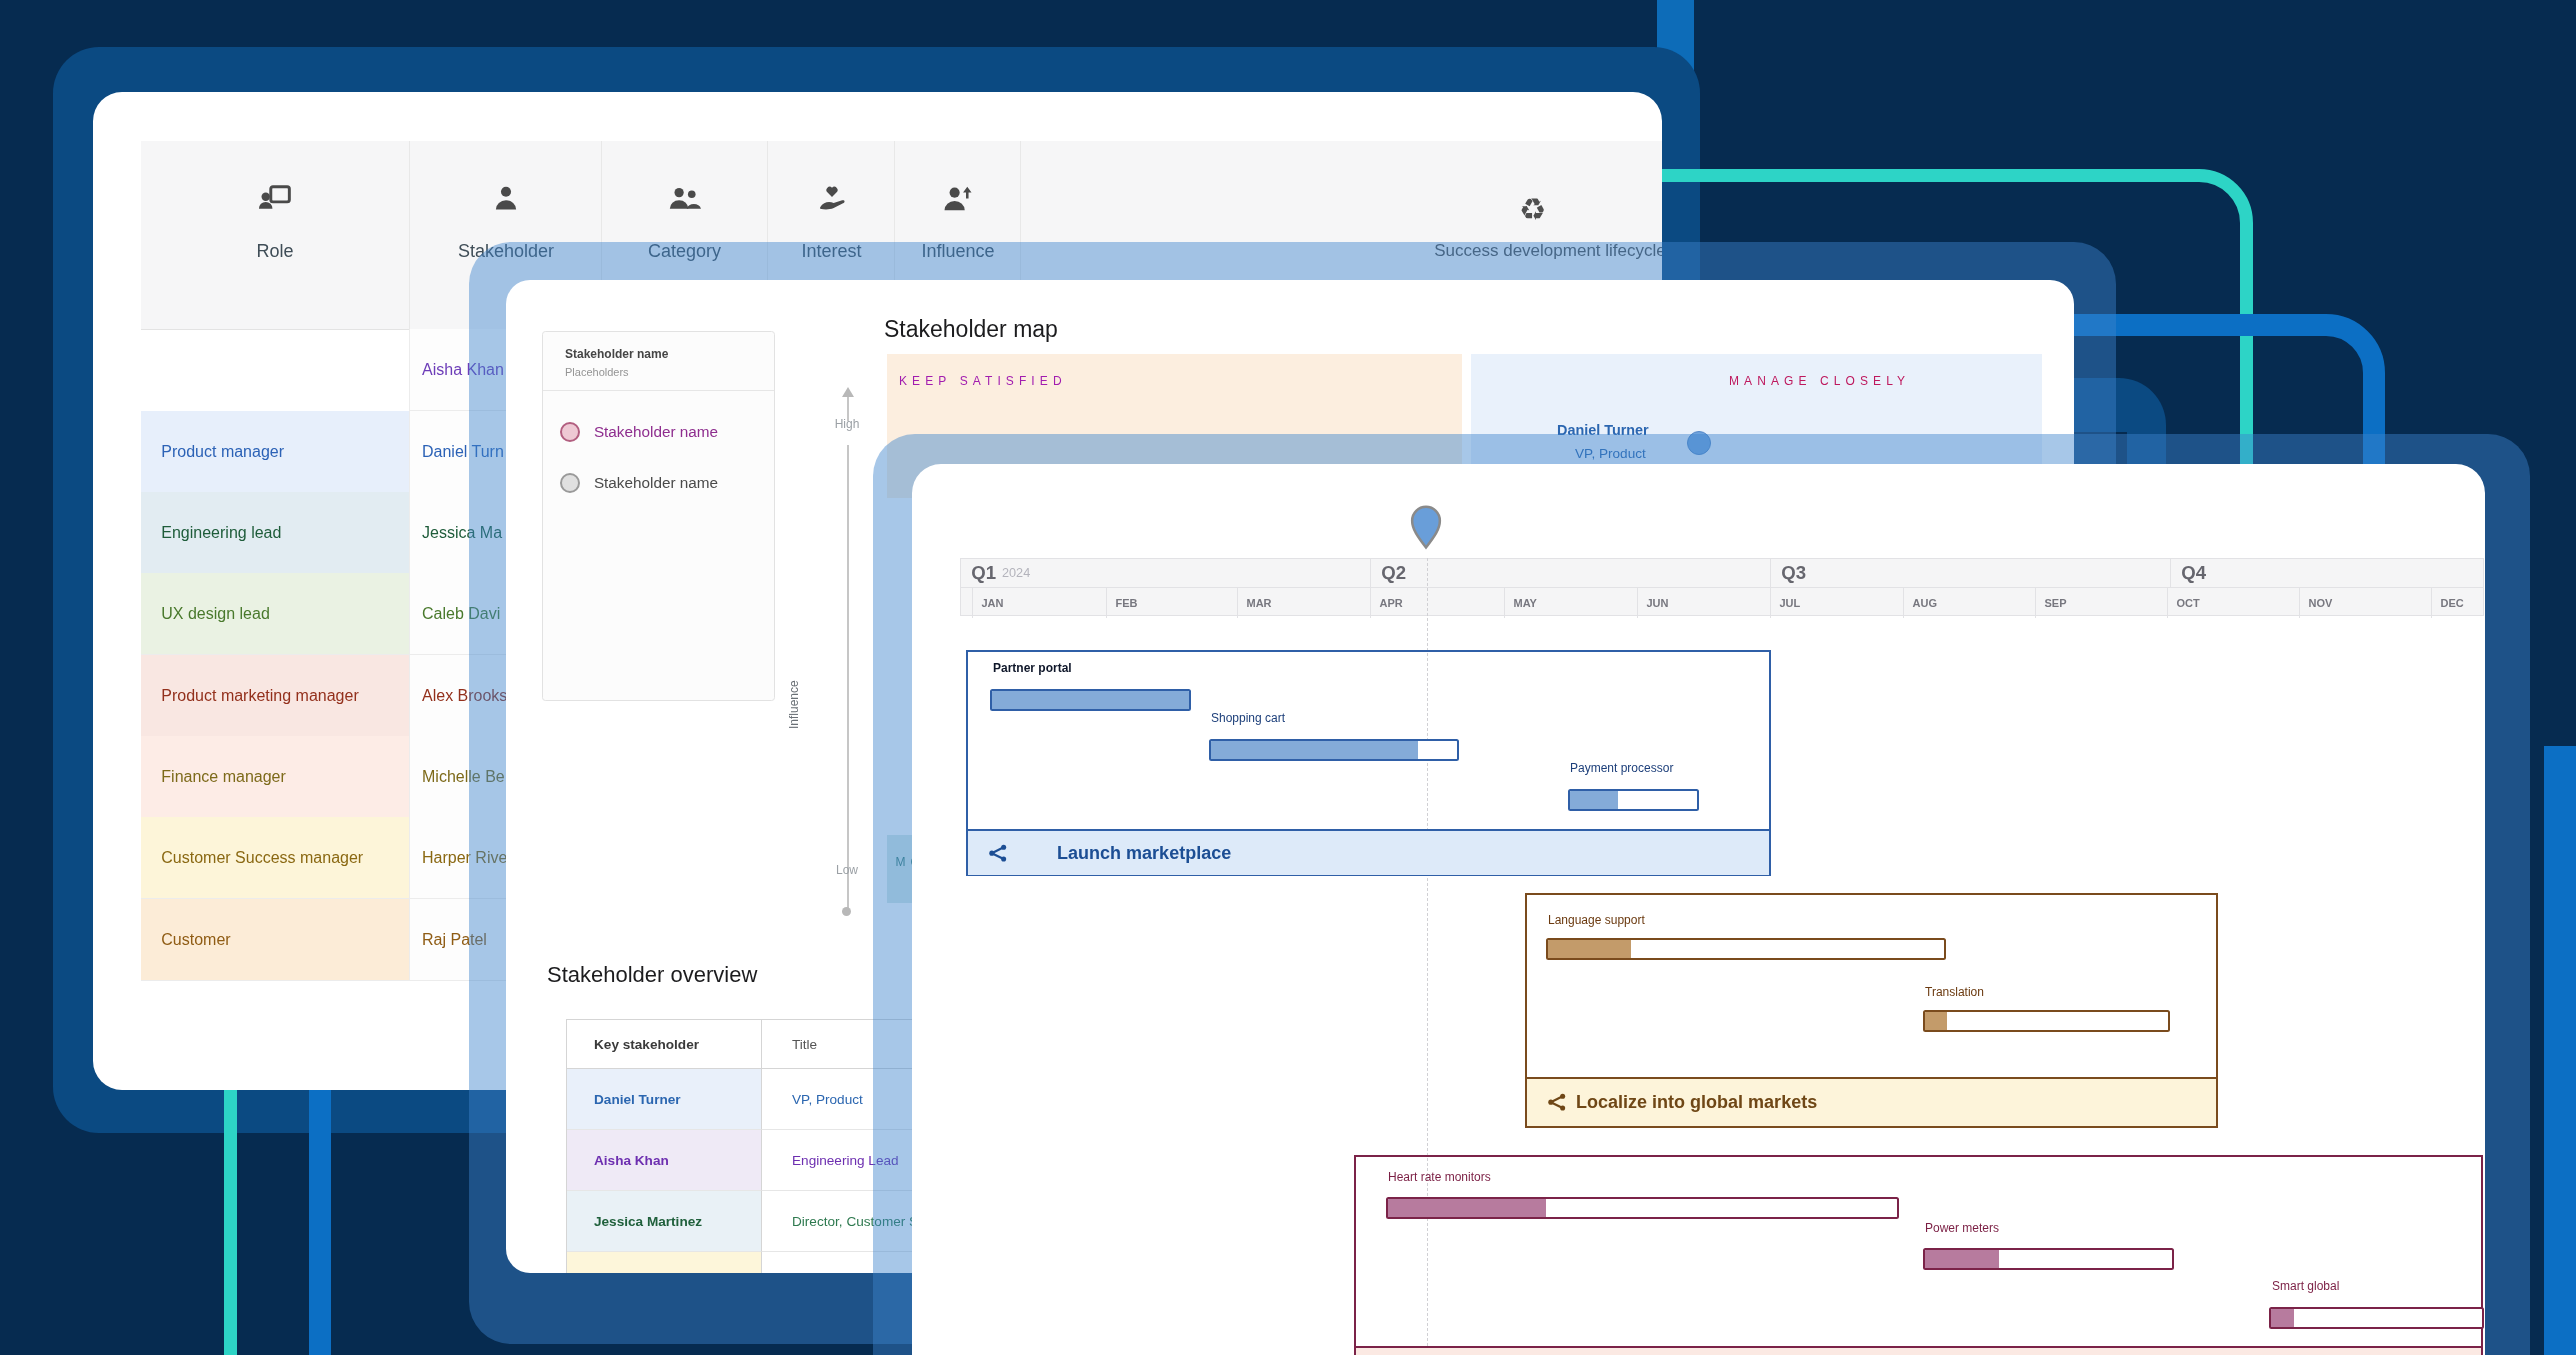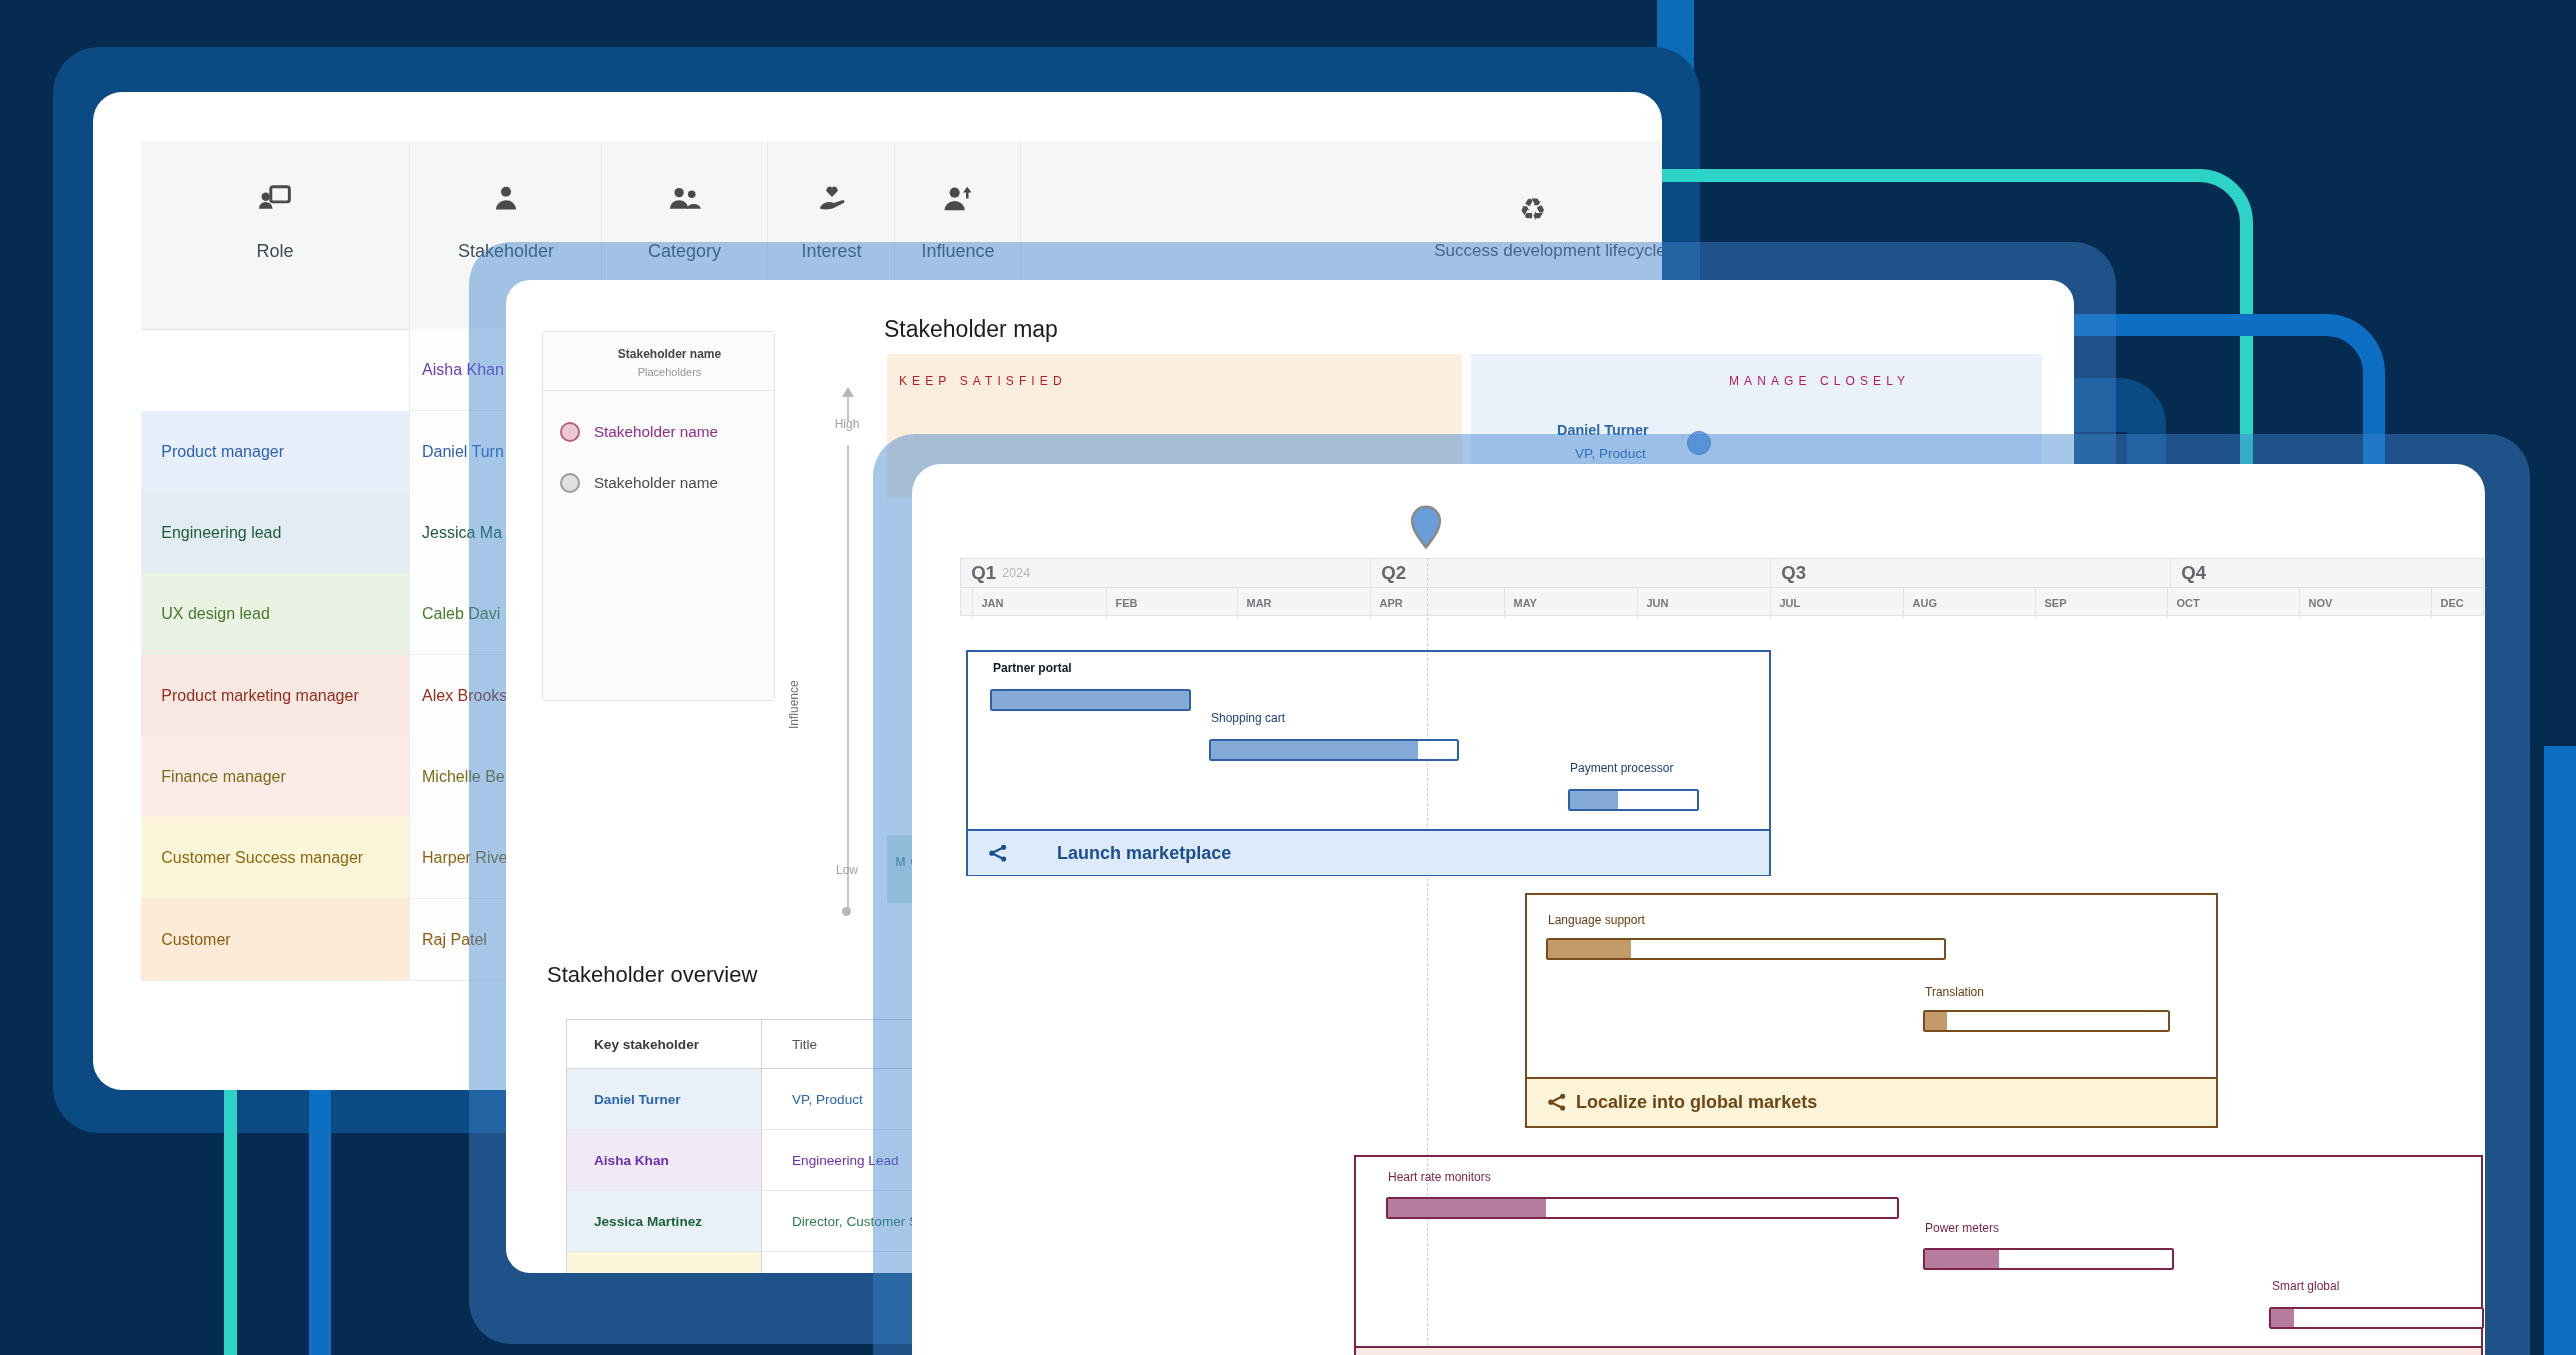--- a/index.html
+++ b/index.html
@@ -157,21 +157,21 @@
           <div class="w1-row-cell w1-name" style="left: 268px; top: 0px; width: 192px; height: 81px; color: rgb(143, 92, 20); border-left: 0.8px solid rgb(236, 236, 236);">Raj Patel</div>
           <div class="w1-row-cell" style="left: 460px; top: 0px; width: 1061px; height: 81px; background: rgb(253, 253, 253);"></div>
         </div>
       </div>
   </div>
 
   <div class="card" style="left:469px;top:242px;width:1647px;height:1102px;border-radius:42px;"></div>
   <div class="window" style="left:506px;top:280px;width:1568px;height:993px;border-radius:24px;">
     <div class="w2-title" style="left:378px;top:36px;">Stakeholder map</div>
 
-    <div class="legend" style="left:36px;top:51px;width:231px;height:368px;text-align:center;">
+    <div class="legend" style="left:36px;top:51px;width:231px;height:368px;">
       <div class="legend-h">Stakeholder name</div>
       <div class="legend-sub">Placeholders</div>
       <div id="legend-items">
           <div class="legend-item">
             <div class="legend-dot" style="background: rgb(238, 201, 212); border: 2.1px solid rgb(178, 95, 128);"></div>
             <div class="legend-label" style="color: rgb(142, 45, 142);">Stakeholder name</div>
           </div>
           <div class="legend-item">
             <div class="legend-dot" style="background: rgb(224, 224, 224); border: 2.1px solid rgb(154, 154, 154);"></div>
             <div class="legend-label" style="color: rgb(74, 74, 74);">Stakeholder name</div>
@@ -181,21 +181,21 @@
 
     <div class="axis-line" style="left:341px;top:165px;height:466px;"></div>
     <div class="abs" style="left:336px;top:107px;width:0;height:0;border-left:6px solid transparent;border-right:6px solid transparent;border-bottom:10.2px solid #b8b8b8;"></div>
     <div class="abs" style="left:341px;top:117px;width:1.7px;height:24px;background:#c6c6c6;"></div>
     <div class="axis-label" style="left:341px;top:137px;transform:translateX(-50%);">High</div>
     <div class="axis-label" style="left:341px;top:583px;transform:translateX(-50%);">Low</div>
     <div class="abs" style="left:336px;top:627px;width:9.3px;height:9.3px;border-radius:50%;background:#b8b8b8;"></div>
     <div class="axis-label" style="left:281px;top:449px;transform:rotate(-90deg);transform-origin:left top;color:#6a7076;">Influence</div>
 
     <div class="quad" style="left:381px;top:74px;width:575px;height:144px;background:#fceedf;">
-      <div class="quad-label" style="margin:20.3px 0 0 12px;color:#b91c1c;">KEEP SATISFIED</div>
+      <div class="quad-label" style="margin:20.3px 0 0 12px;color:#a21caf;">KEEP SATISFIED</div>
     </div>
     <div class="quad" style="left:965px;top:74px;width:571px;height:144px;background:#e9f1fb;">
       <div class="quad-label" style="margin:20.3px 0 0 258px;color:#be185d;">MANAGE CLOSELY</div>
     </div>
     <div class="quad" style="left:381px;top:555px;width:36px;height:68px;background:#d8e9e8;">
       <div class="quad-label" style="margin:20.3px 0 0 8.5px;color:#3f837d;">MO</div>
     </div>
 
     <div class="point-name" style="left:1051px;top:142px;">Daniel Turner</div>
     <div class="point-title" style="left:1069px;top:166px;">VP, Product</div>

